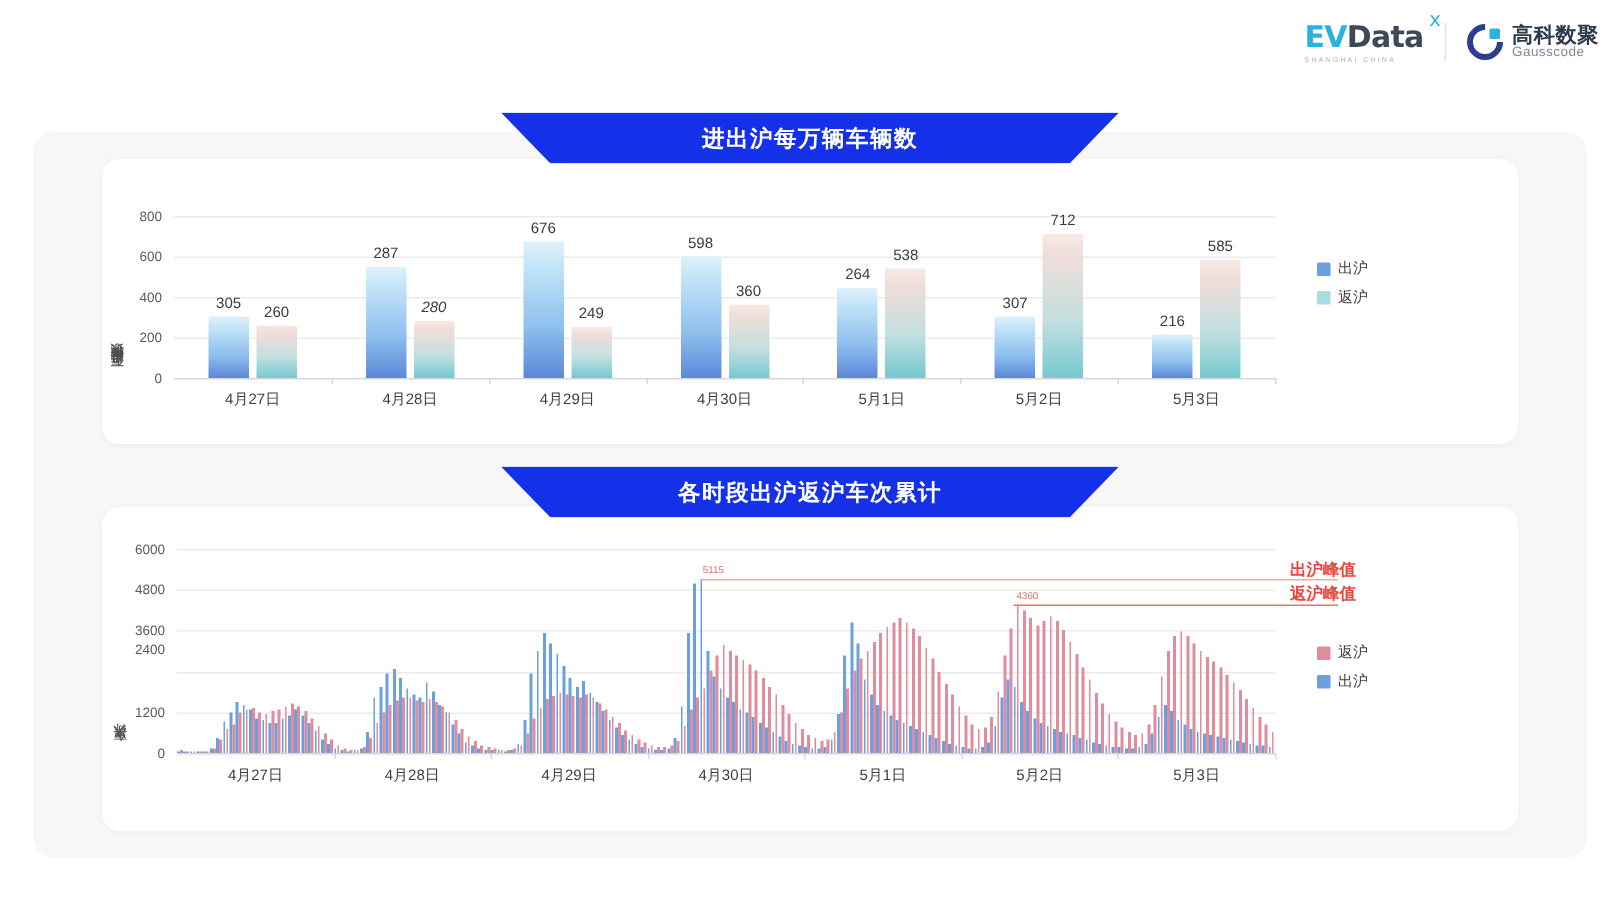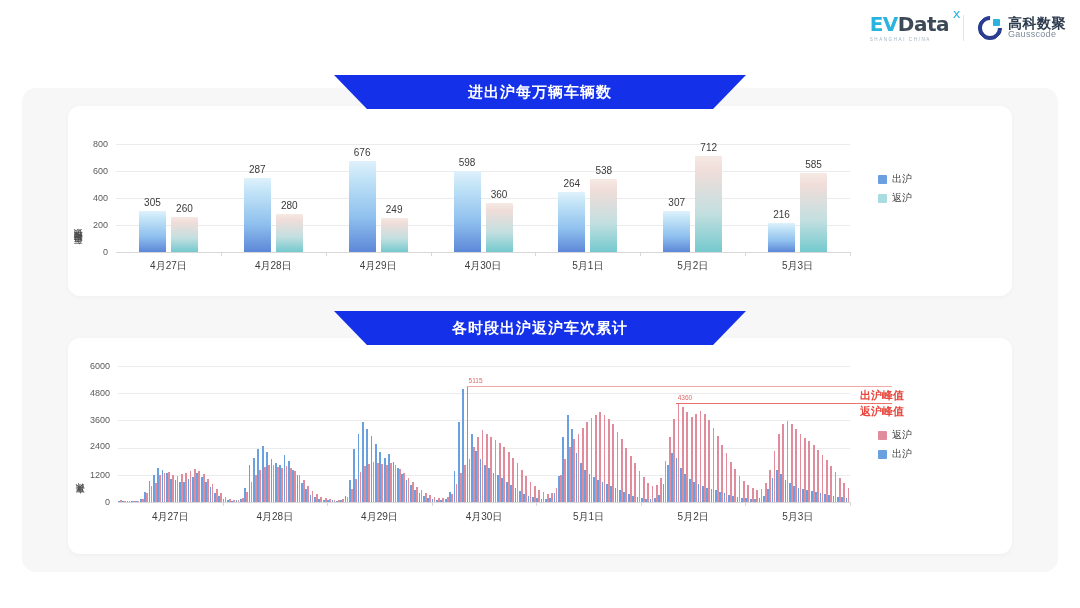--- a/index.html
+++ b/index.html
@@ -75,21 +75,21 @@
   .legend { position:absolute; font-size:10px; color:#3d3d3d; }
   .legend-row { display:flex; align-items:center; gap:5px; margin-bottom:5px; }
   .legend-sw { width:9px; height:9px; border-radius:1px; }
 
   
   .hbar { position:absolute; bottom:0; }
   .hbar.out { background:#6a9fe0; }
   .hbar.ret { background:#e08c9c; }
   .peakline { position:absolute; height:1px; }
   .peaklabel { position:absolute; font-size:6.5px; color:#e06a6a; white-space:nowrap; }
-  .peaktitle { position:absolute; font-size:11px; font-weight:700; color:#e8453c; white-space:nowrap;margin-top:16px; }
+  .peaktitle { position:absolute; font-size:11px; font-weight:700; color:#e8453c; white-space:nowrap; }
   .xsub { position:absolute; font-size:10px; color:#3d3d3d; text-align:center; width:100%; }
 </style>
 </head>
 <body>
 
 <div class="header">
   <div class="logo-evdata">
     <div class="word">
       <span class="ev">EV</span><span>Data</span><span class="x">x</span>
     </div>
@@ -132,21 +132,21 @@
     <div class="xtick" style="left:98.42857142857143px; top:141px;">4月27日</div>
     <div class="bar1 out" style="left:68.92857142857143px; top:92.825px; width:27px; height:41.175px; bottom:auto;"></div>
     <div class="barlabel" style="left:82.42857142857143px; top:78.825px;">305</div>
     <div class="bar1 ret" style="left:100.92857142857143px; top:98.9px; width:27px; height:35.1px; bottom:auto;"></div>
     <div class="barlabel" style="left:114.42857142857143px; top:84.9px;">260</div>
     <div class="tickmark" style="left:255.71428571428572px; top:134px;"></div>
     <div class="xtick" style="left:203.28571428571428px; top:141px;">4月28日</div>
     <div class="bar1 out" style="left:173.78571428571428px; top:59.88499999999999px; width:27px; height:74.11500000000001px; bottom:auto;"></div>
     <div class="barlabel" style="left:187.28571428571428px; top:45.88499999999999px;">287</div>
     <div class="bar1 ret" style="left:205.78571428571428px; top:96.2px; width:27px; height:37.8px; bottom:auto;"></div>
-    <div class="barlabel" style="left:219.28571428571428px; top:82.2px;">280</div>
+    <div class="barlabel" style="left:219.28571428571428px; top:82.2px;font-style:italic;">280</div>
     <div class="tickmark" style="left:360.57142857142856px; top:134px;"></div>
     <div class="xtick" style="left:308.14285714285717px; top:141px;">4月29日</div>
     <div class="bar1 out" style="left:278.64285714285717px; top:42.74000000000001px; width:27px; height:91.25999999999999px; bottom:auto;"></div>
     <div class="barlabel" style="left:292.14285714285717px; top:28.74000000000001px;">676</div>
     <div class="bar1 ret" style="left:310.64285714285717px; top:100.38499999999999px; width:27px; height:33.615px; bottom:auto;"></div>
     <div class="barlabel" style="left:324.14285714285717px; top:86.38499999999999px;">249</div>
     <div class="tickmark" style="left:465.42857142857144px; top:134px;"></div>
     <div class="xtick" style="left:413px; top:141px;">4月30日</div>
     <div class="bar1 out" style="left:383.5px; top:53.269999999999996px; width:27px; height:80.73px; bottom:auto;"></div>
     <div class="barlabel" style="left:397px; top:39.269999999999996px;">598</div>
@@ -181,21 +181,21 @@
       </div>
     </div>
   </div>
 
 <div id="chart2" class="plot" style="left:70px; top:352px; width:900px; height:196px;">
     <div class="ylabel" style="left:4px; top:14px; height:136px; display:flex; align-items:center;">车次累计</div>
     <div class="ytick" style="left:0px; top:150px; width:40px;">0</div>
     <div class="baseline" style="left:48px; top:150px; width:732px;"></div>
     <div class="ytick" style="left:0px; top:122.8px; width:40px;">1200</div>
     <div class="gridline" style="left:48px; top:122.8px; width:732px;"></div>
-    <div class="ytick" style="left:0px; top:94px; width:40px;">2400</div>
+    <div class="ytick" style="left:0px; top:81px; width:40px;">2400</div>
     <div class="gridline" style="left:48px; top:95.6px; width:732px;"></div>
     <div class="ytick" style="left:0px; top:68.4px; width:40px;">3600</div>
     <div class="gridline" style="left:48px; top:68.4px; width:732px;"></div>
     <div class="ytick" style="left:0px; top:41.19999999999999px; width:40px;">4800</div>
     <div class="gridline" style="left:48px; top:41.19999999999999px; width:732px;"></div>
     <div class="ytick" style="left:0px; top:14px; width:40px;">6000</div>
     <div class="gridline" style="left:48px; top:14px; width:732px;"></div>
     <div class="hbar out" style="left:48px; top:148.64px; width:1.7428571428571429px; height:1.36px; bottom:auto;"></div>
     <div class="hbar ret" style="left:50.04285714285714px; top:148.41333333333333px; width:1.7428571428571429px; height:1.5866666666666667px; bottom:auto;"></div>
     <div class="hbar out" style="left:52.357142857142854px; top:149.09333333333333px; width:1.7428571428571429px; height:0.9066666666666667px; bottom:auto;"></div>

